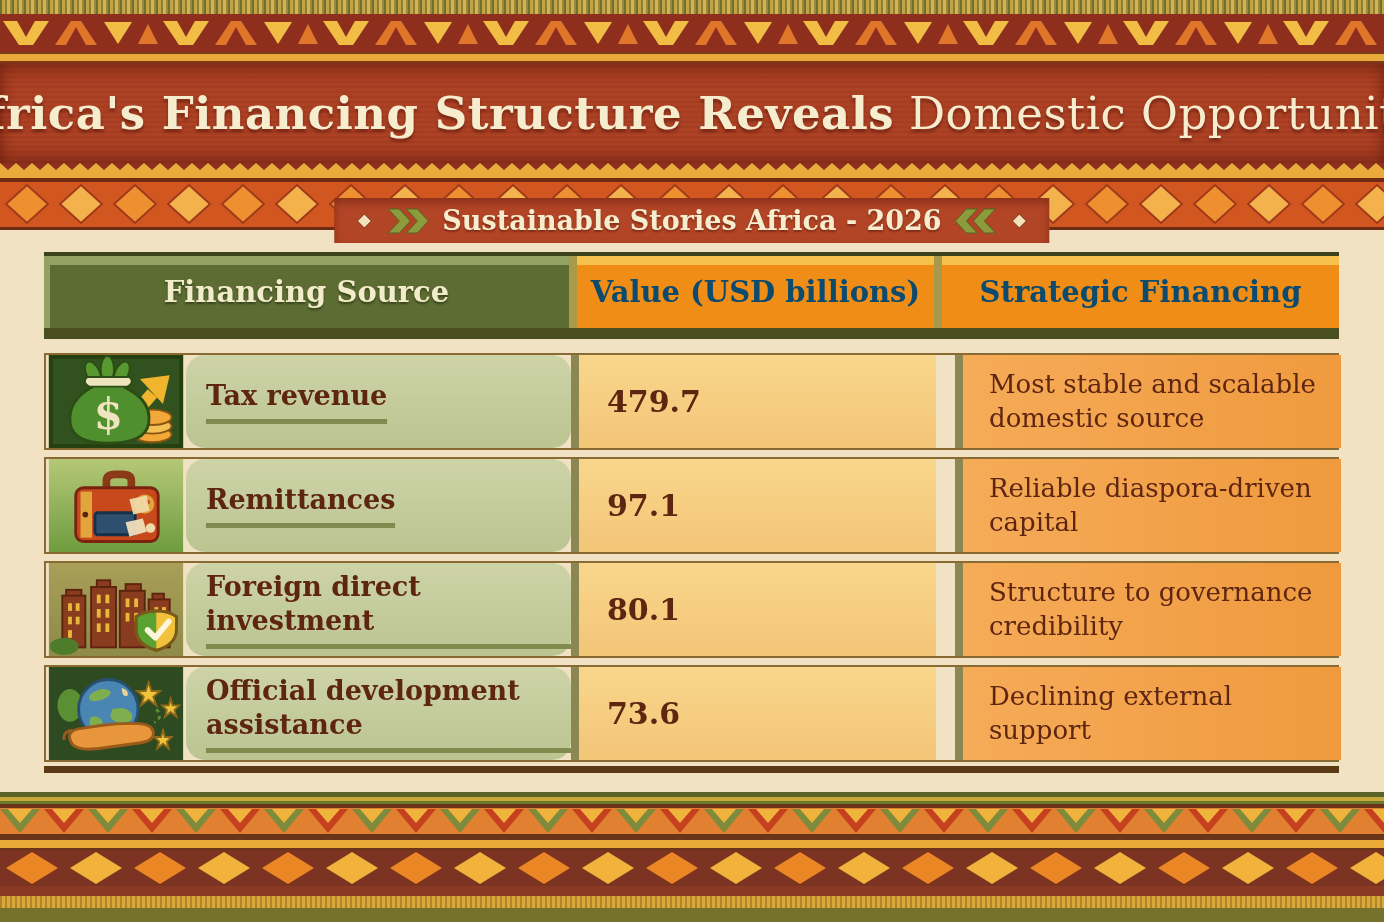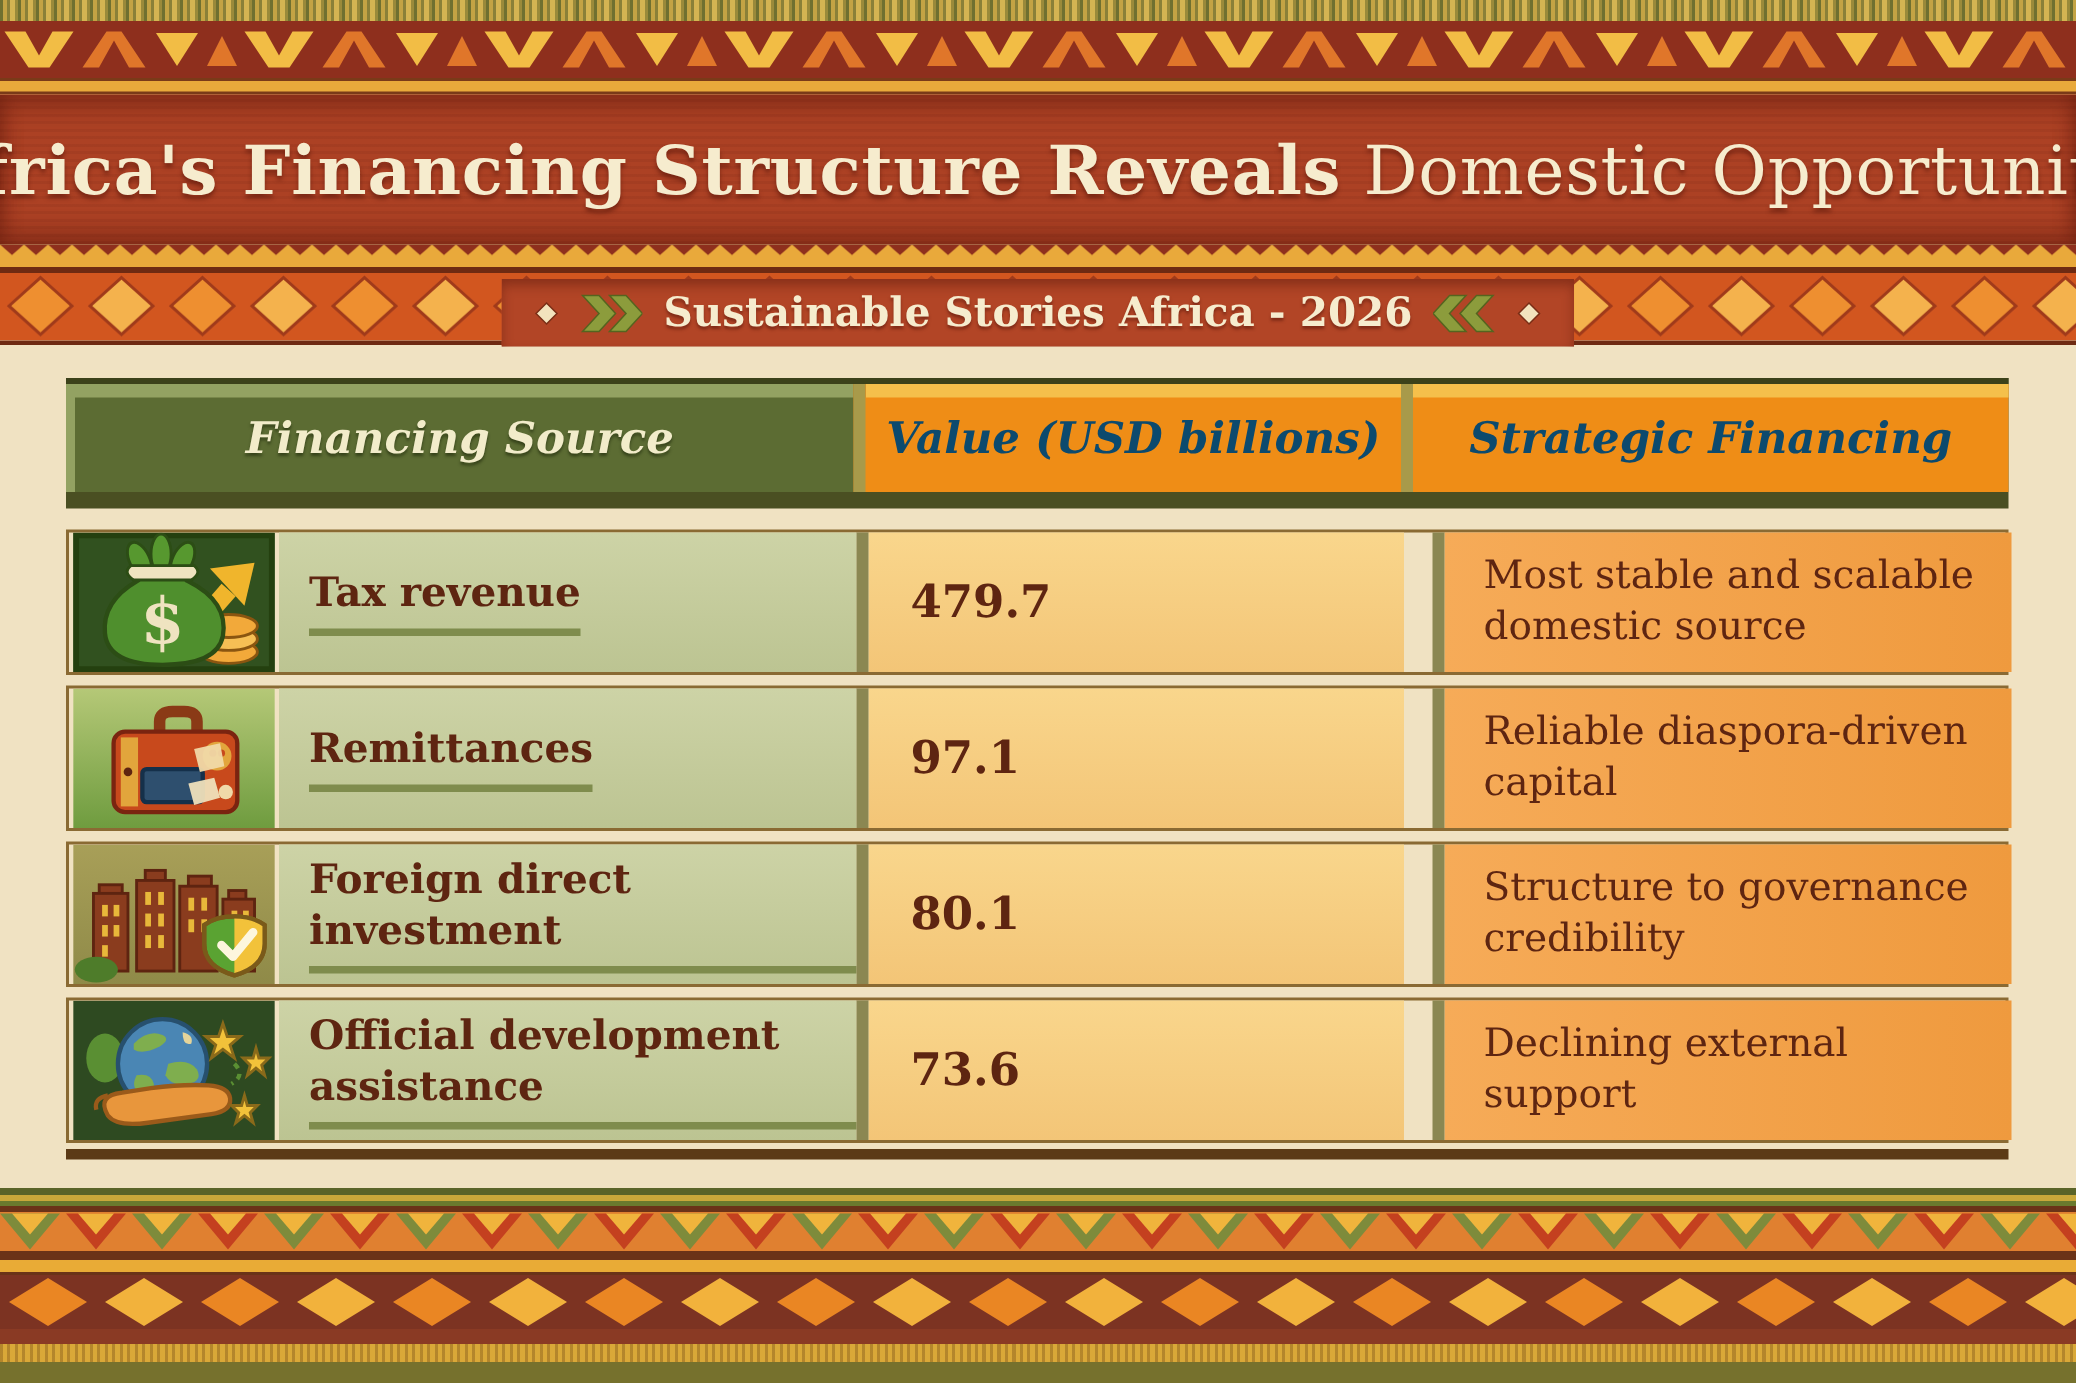--- a/index.html
+++ b/index.html
@@ -18,46 +18,46 @@
   .title-band { height:100px; background:#ac4124;
     background-image:repeating-linear-gradient(0deg,rgba(60,10,5,.07) 0 2px,transparent 2px 5px);
     box-shadow:inset 0 8px 14px rgba(70,12,6,.35), inset 0 -8px 14px rgba(70,12,6,.35);
     display:flex; align-items:center; justify-content:center; }
   .page-title { color:#f6ecce; font-size:45px; font-weight:bold; letter-spacing:.5px;
     text-shadow:0 3px 3px rgba(80,18,8,.55); white-space:nowrap; }
   .page-title .accent { font-weight:normal; }
 
   .subtitle-band { position:relative; height:50px; border-top:2px solid #6e2a12; border-bottom:3px solid #6e2a12; }
   .subtitle-band > svg.diamonds { position:absolute; inset:0; }
-  .subtitle-banner { position:absolute; left:50%; top:4px; transform:translateX(-50%);
+  .subtitle-banner { position:absolute; left:50%; top:16px; transform:translateX(-50%);
     height:100%; display:flex; align-items:center; gap:14px; padding:0 22px;
     background:#b24526; box-shadow:inset 0 4px 8px rgba(70,14,6,.4); }
   .subtitle-text { color:#f6ecce; font-size:27px; font-weight:bold; white-space:nowrap;
     text-shadow:0 2px 2px rgba(80,18,8,.5); }
 
   
   .content { padding:22px 45px 0 44px; }
   .fin-table { width:1295px; }
 
   .thead { background:#4a4f22; border-top:4px solid #3c421a; padding-bottom:11px; }
   .thead-grid { display:grid; grid-template-columns:525px 365px 405px; height:72px; }
   .th { display:flex; align-items:center; justify-content:center;
-        font-size:29px; font-weight:bold;font-style:italic; }
+        font-size:29px; font-weight:bold; }
   .th-green { background:#5c6c33; color:#f2ecca; text-shadow:0 2px 2px rgba(30,40,10,.6);
         box-shadow:inset 0 9px 0 #93a262, inset 6px 0 0 #93a262; }
   .th-orange { background:#ef8d16; color:#0c4a6e; border-left:8px solid #a89a4a;
         box-shadow:inset 0 9px 0 #f5c04b; }
 
   .rows { margin-top:14px; display:flex; flex-direction:column; gap:7px; }
   .row { display:grid; grid-template-columns:140px 385px 365px 405px; height:97px;
          border:2px solid #8a6a33; }
   .cell-icon { overflow:hidden; }
   .cell-icon svg { display:block; width:100%; height:100%; }
   .cell-source { background:linear-gradient(180deg,#cdd3a6,#bcc492); color:#5e2511;
-    display:flex; align-items:center; padding-left:20px; }
+    display:flex; align-items:center; padding-left:20px;border-radius:19px; }
   .source-label { display:inline-block; font-size:27px; font-weight:bold; line-height:1.25;
     padding-bottom:7px; border-bottom:5px solid #7f8c4d; }
   .cell-value { background:linear-gradient(180deg,#f9d68c,#f3c577); color:#5e2511;
     border-left:8px solid #8b8752; display:flex; align-items:center; padding-left:28px;
     font-size:30px; font-weight:bold; }
   .cell-importance { background:linear-gradient(90deg,#f6ab58,#ef9a3e); color:#5e2511;
     border-left:8px solid #8b8752; display:flex; align-items:center;
     padding:0 12px 0 26px; font-size:26px; line-height:1.3;margin-left:19px; }
 
   .table-bottom-line { margin-top:4px; height:7px; background:#5b3a16; width:1295px; }

